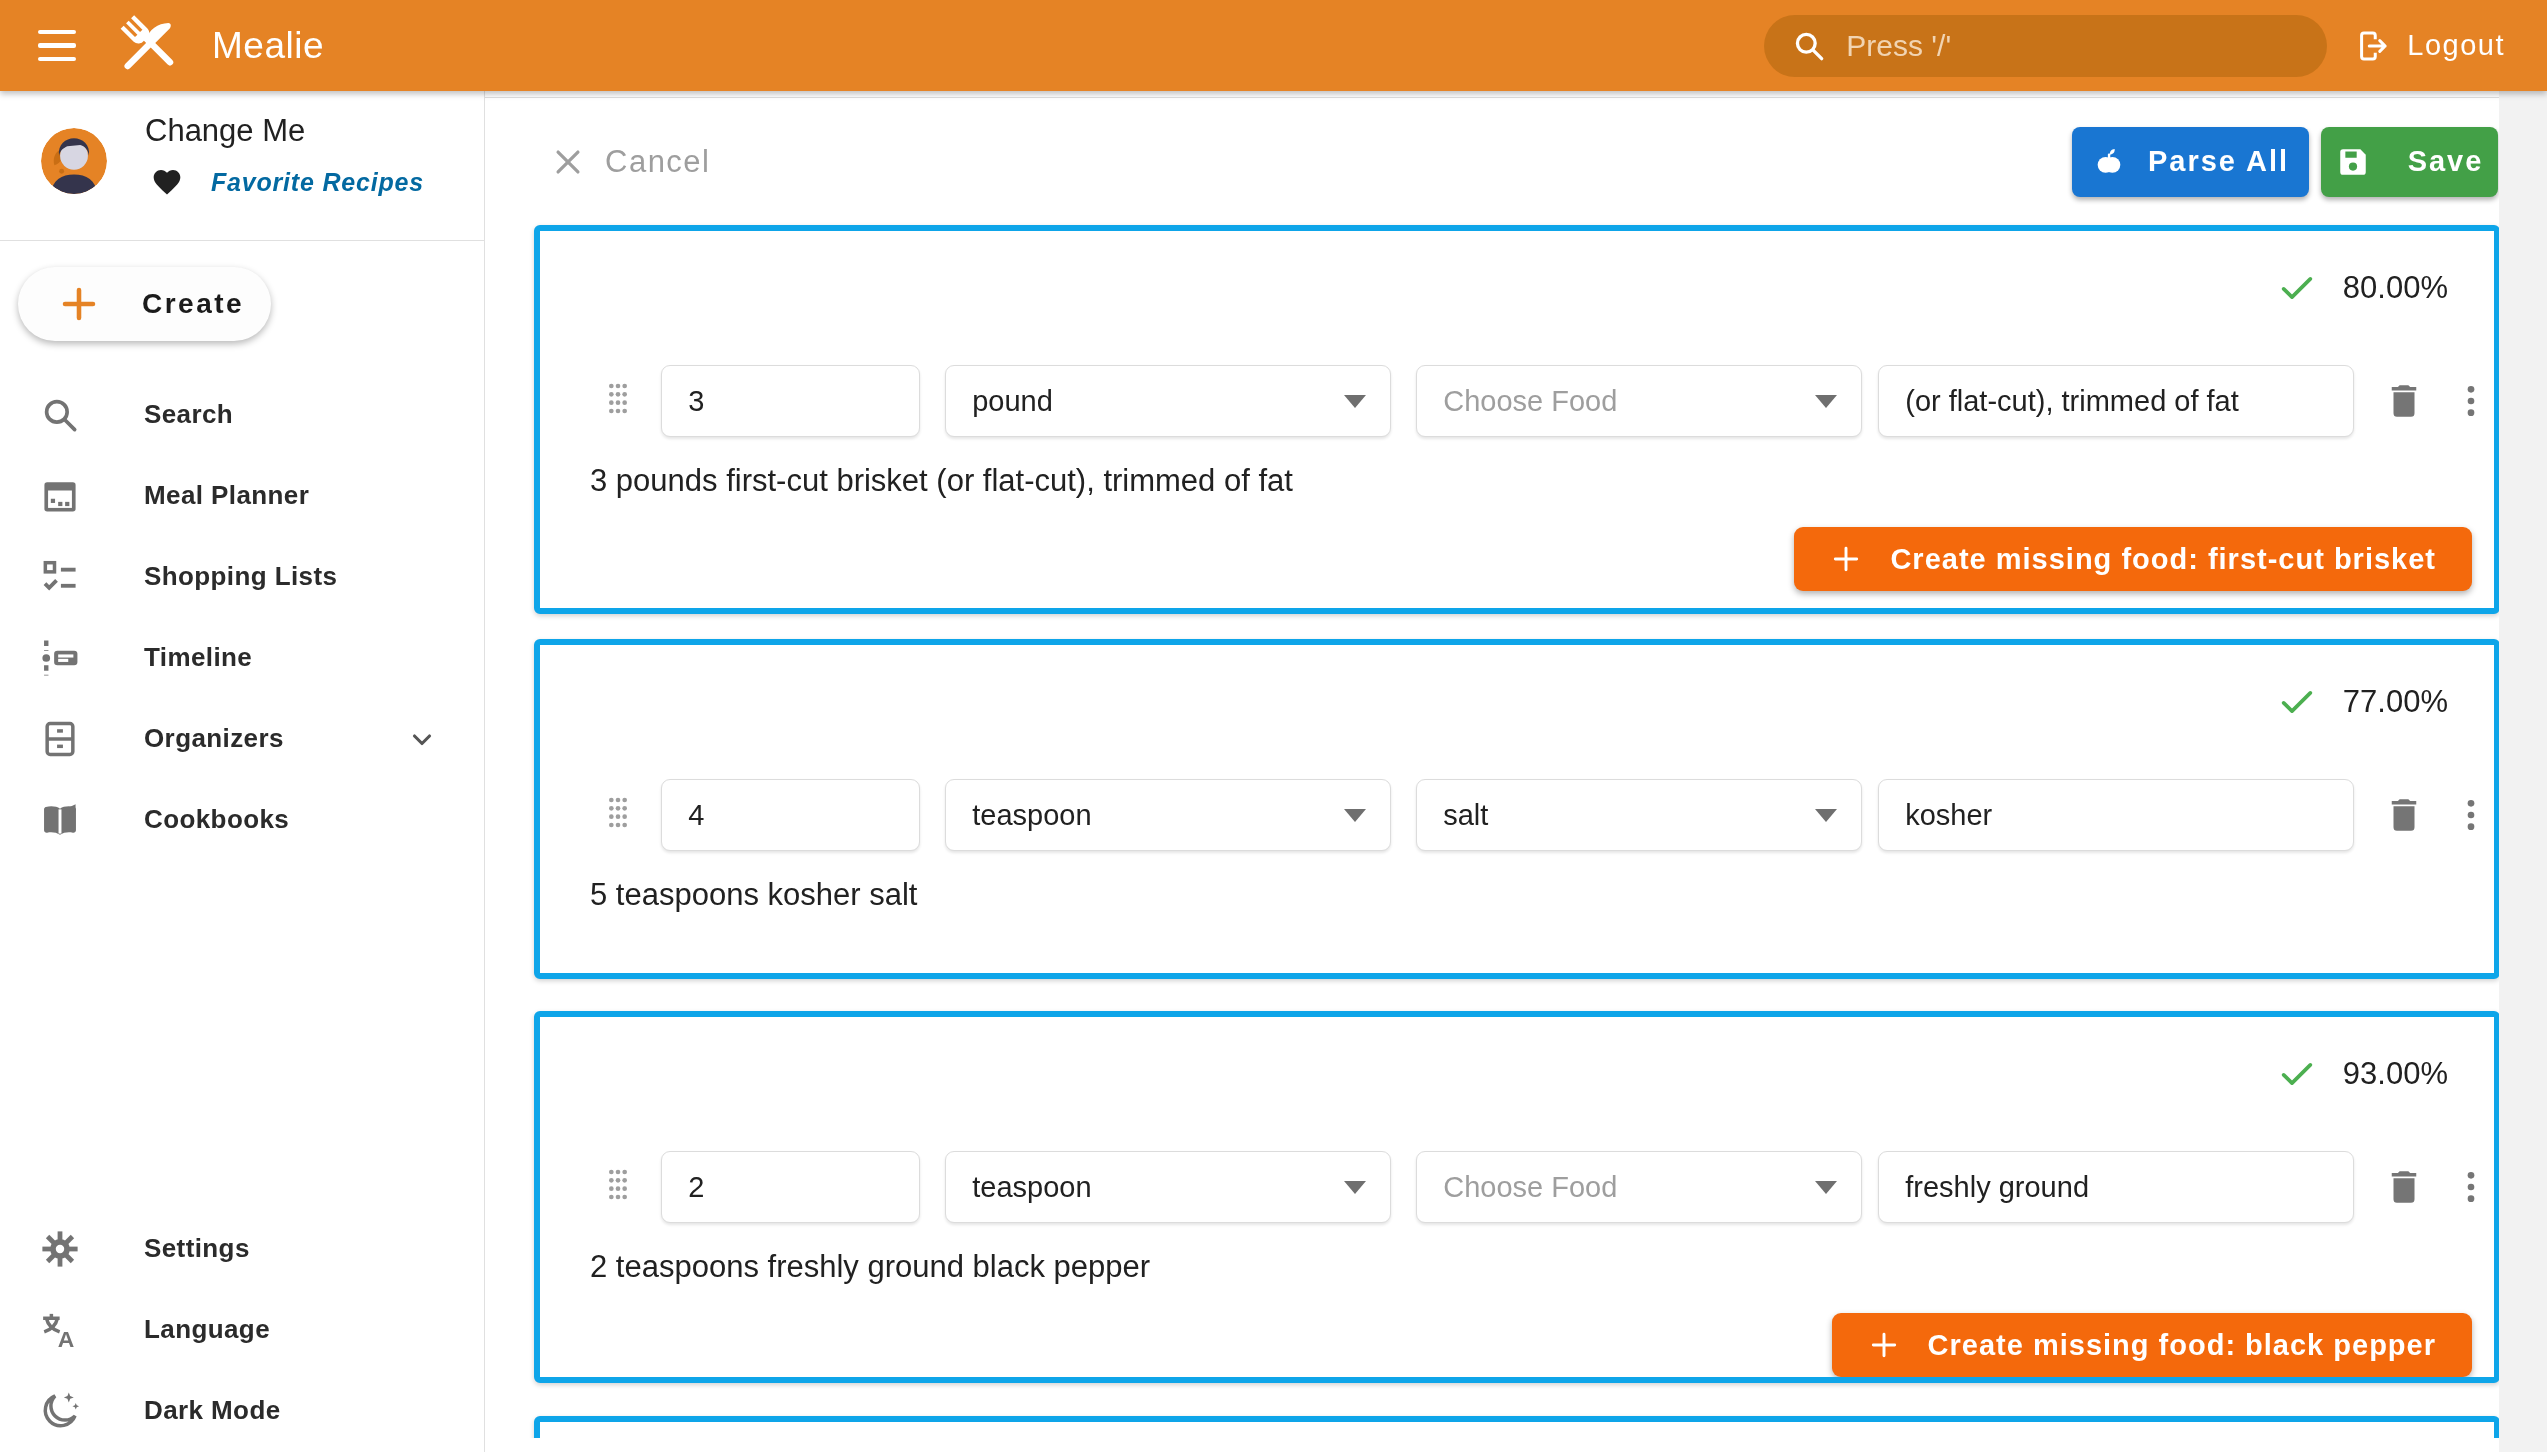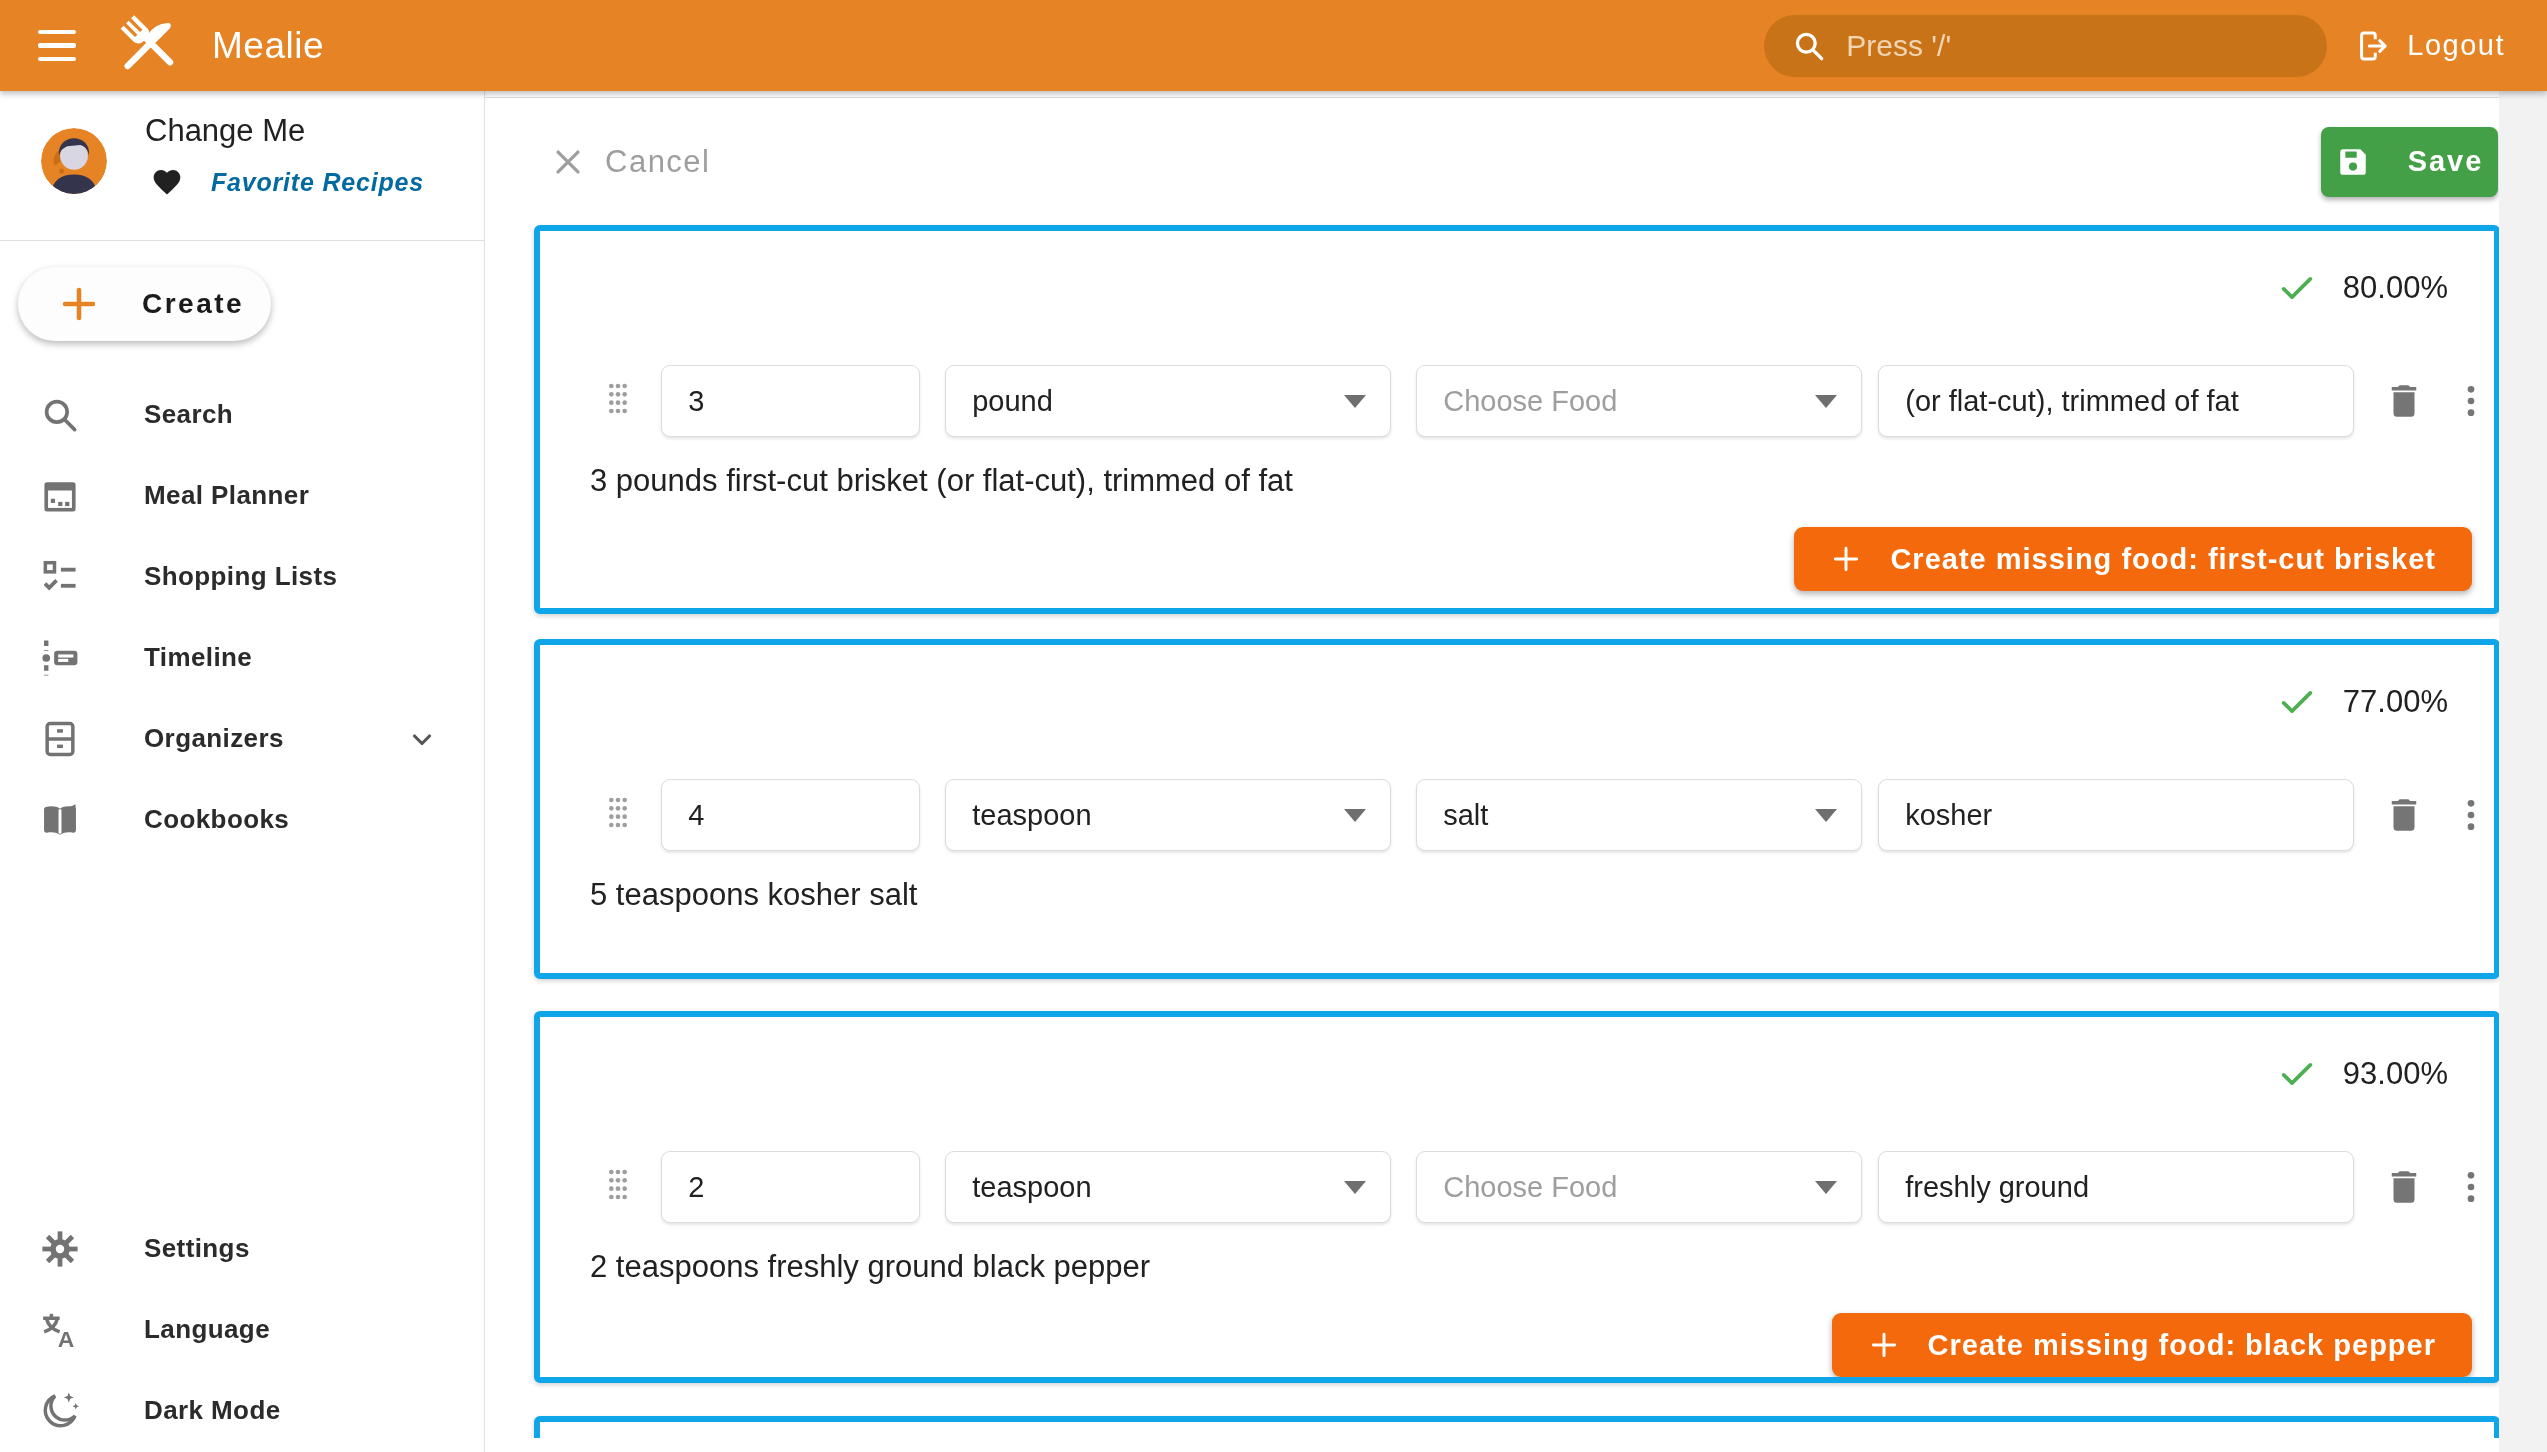--- a/index.html
+++ b/index.html
@@ -308,20 +308,29 @@
   <div class="top-divider"></div>
 
   <div class="toolbar">
     <button class="cancel-btn">
       <svg viewBox="0 0 24 24">
         <path d="M5 5l14 14M19 5L5 19" stroke="#9e9e9e" stroke-width="2.3" stroke-linecap="round"></path>
       </svg>
       <span>Cancel</span>
     </button>
     <span class="toolbar-spacer"></span>
+    <button class="btn parse-btn">
+      <svg viewBox="0 0 24 24">
+        <circle cx="9.6" cy="14" r="5.6" fill="#fff"></circle>
+        <circle cx="14.4" cy="14" r="5.6" fill="#fff"></circle>
+        <rect x="11.2" y="6" width="1.7" height="4" rx="0.8" fill="#fff"></rect>
+        <path d="M12.6 6.8c-.2-2.3 1.1-3.8 3.4-4 .2 2.3-1.1 3.8-3.4 4z" fill="#fff"></path>
+      </svg>
+      <span>Parse All</span>
+    </button>
     <button class="btn save-btn">
       <svg viewBox="0 0 24 24">
         <path fill="#fff" d="M17.2 3H5a2 2 0 0 0-2 2v14a2 2 0 0 0 2 2h14a2 2 0 0 0 2-2V6.8L17.2 3z"></path>
         <rect x="6.6" y="4.6" width="8" height="4.4" fill="#43A047"></rect>
         <circle cx="12" cy="15.2" r="2.9" fill="#43A047"></circle>
       </svg>
       <span>Save</span>
     </button>
   </div>
 

